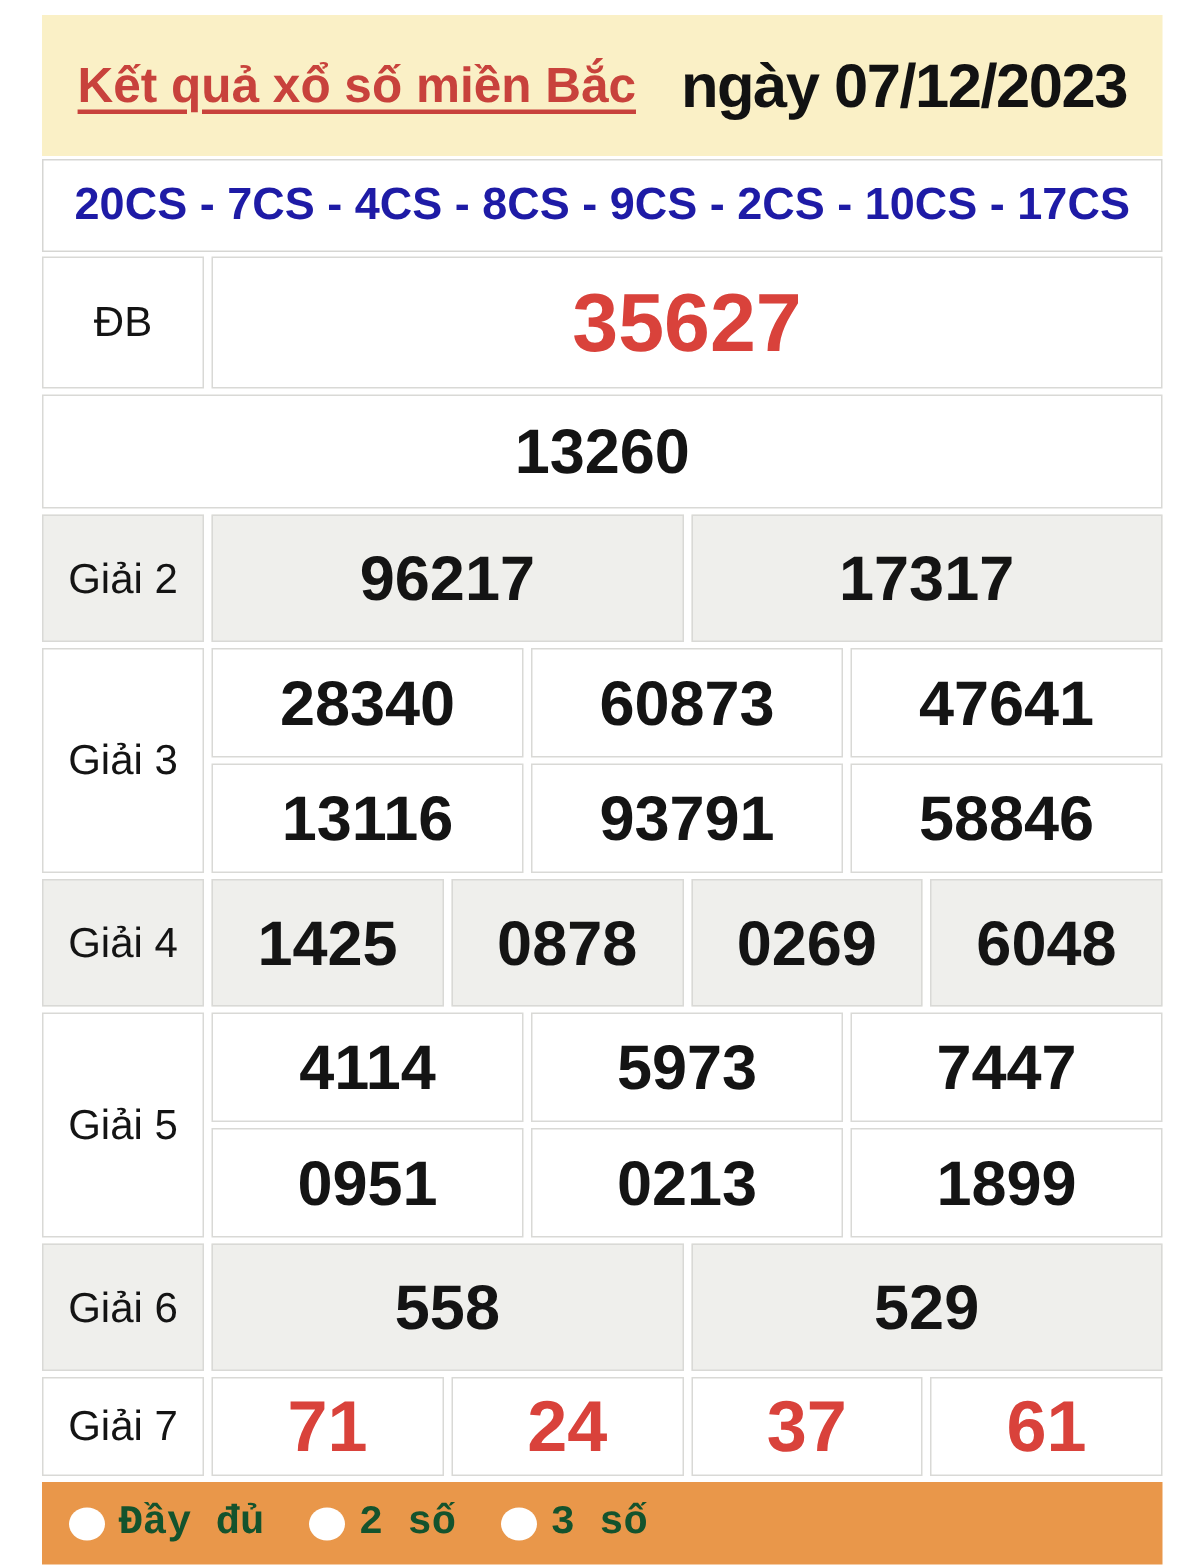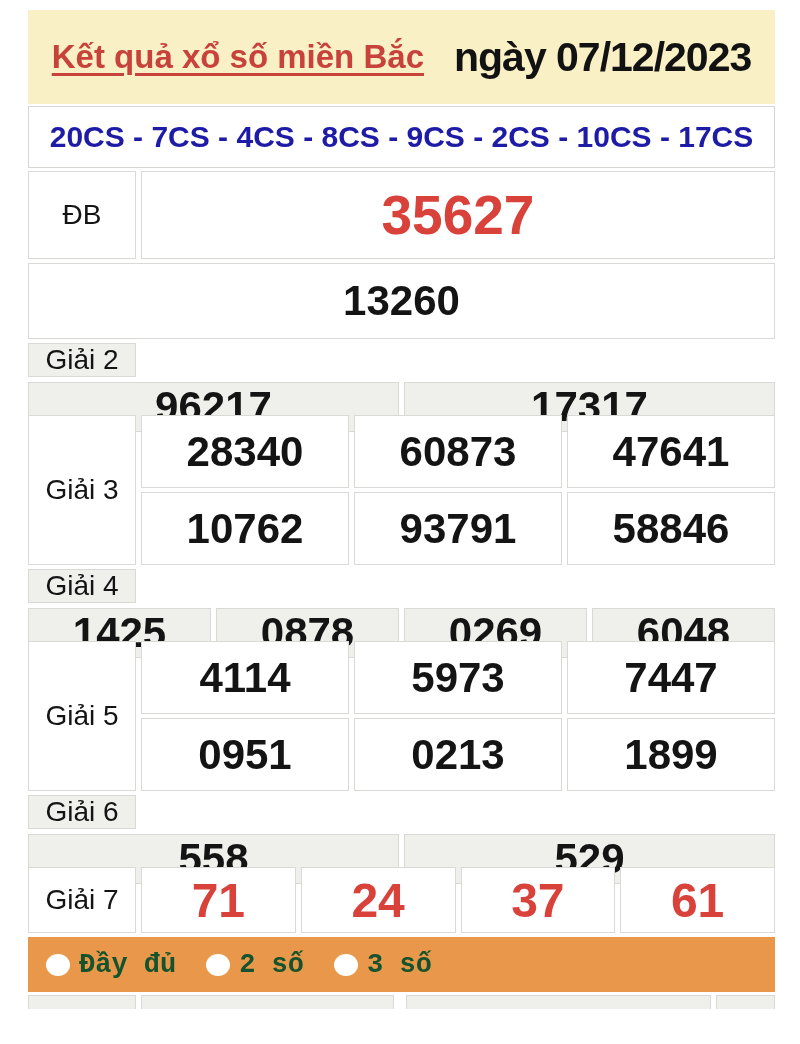--- a/index.html
+++ b/index.html
@@ -61,21 +61,21 @@
   .lot-table {
     margin-top: 3px;
     display: flex;
     flex-direction: column;
     gap: 4px;
   }
   .lot-row { display: flex; gap: 5px; height: 76px; }
   .lot-row.first  { height: 88px; border-radius: 20px; }
   .lot-row.double { height: 150px; }
   .lot-row.last   { height: 66px; }
-  .lot-row.shade-row { height: 68px; flex-direction: column; }
+  .lot-row.shade-row { height: 85px; }
 
   .label-cell {
     flex: none;
     width: 108px;
     box-sizing: border-box;
     border: 1px solid #d9d9d6;
     background: #ffffff;
     display: flex;
     align-items: center;
     justify-content: center;
@@ -188,21 +188,21 @@
       </div>
       <div class="lot-row double">
         <div class="label-cell">Giải 3</div>
         <div class="cells">
           <div class="cell-row">
             <div class="num-cell">28340</div>
             <div class="num-cell">60873</div>
             <div class="num-cell">47641</div>
           </div>
           <div class="cell-row">
-            <div class="num-cell">10762</div>
+            <div class="num-cell">13116</div>
             <div class="num-cell">93791</div>
             <div class="num-cell">58846</div>
           </div>
         </div>
       </div>
       <div class="lot-row shade-row">
         <div class="label-cell">Giải 4</div>
         <div class="cells">
           <div class="cell-row">
             <div class="num-cell">1425</div>

